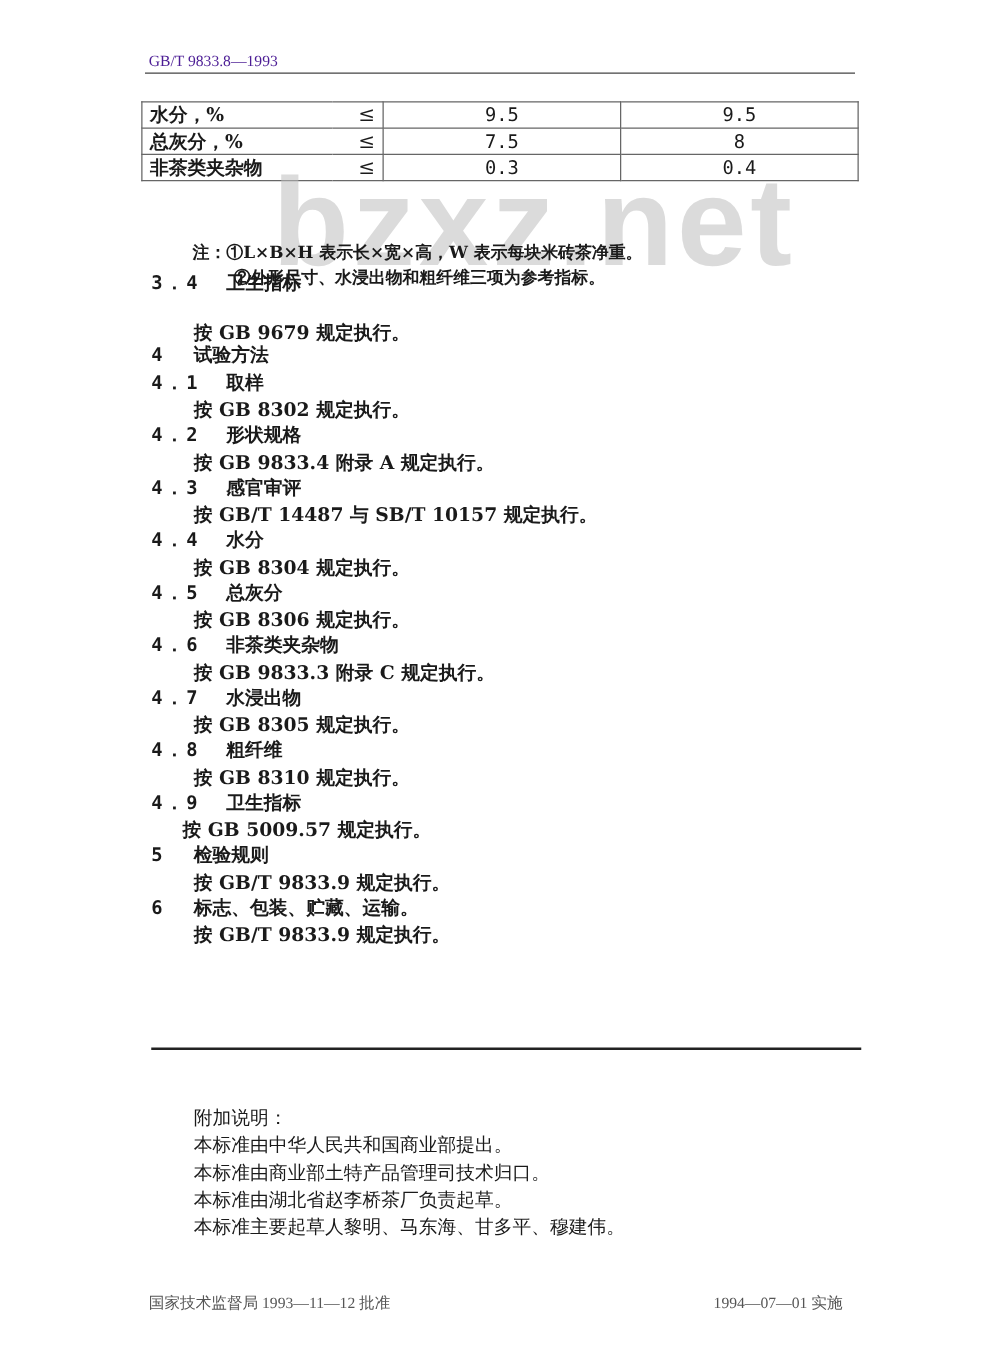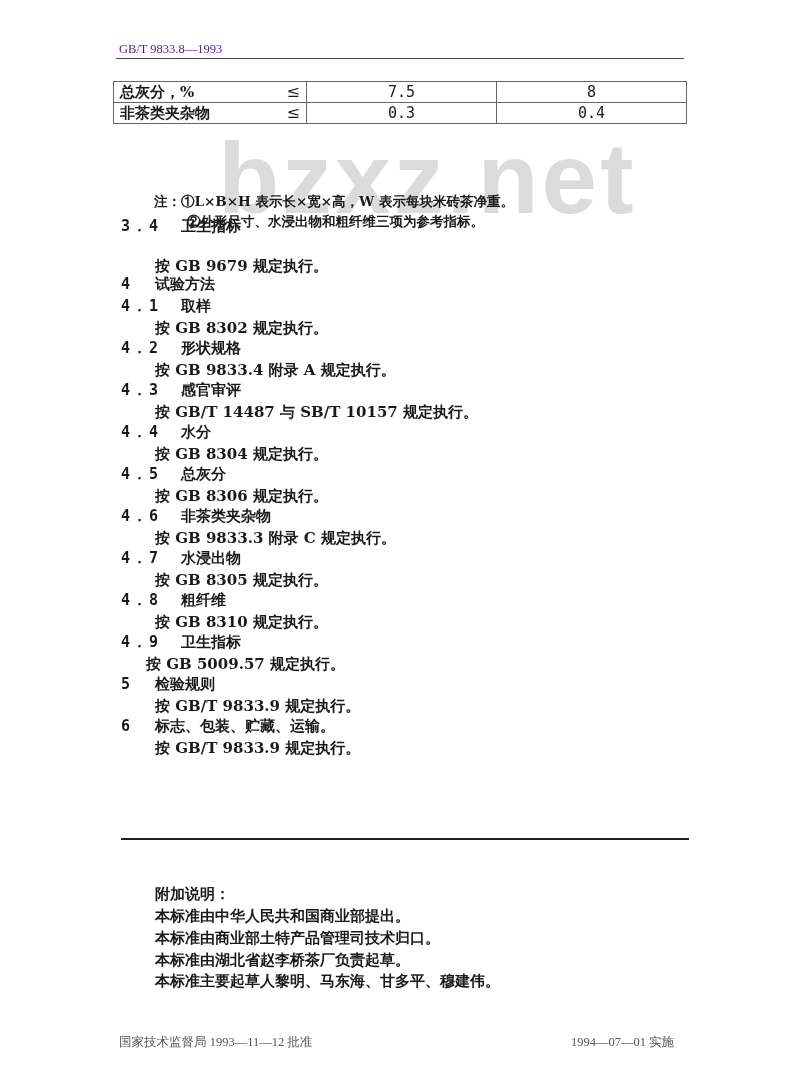--- a/index.html
+++ b/index.html
@@ -32,31 +32,37 @@
     position: absolute; left: 218px; top: 128px;
     font-family: "Liberation Sans", "DejaVu Sans", sans-serif;
     font-weight: bold; font-size: 100px; color: rgba(190,190,190,0.55);
     letter-spacing: 3px; pointer-events: none; line-height: 1;
   }
   .note { position: absolute; font-size: 13.5px; font-weight: bold; }
   .line { position: absolute; font-size: 15px; font-weight: bold; white-space: pre; }
   .sec-num { display: inline-block; width: 60px; font-family: "DejaVu Sans Mono", monospace; letter-spacing: 2px; }
   .sec-num.single { width: 34px; }
   .mid-rule { position: absolute; left: 121px; top: 838px; width: 568px; height: 2px; background: #222; }
-  .addl { position: absolute; left: 155px; font-size: 15px; font-weight: bold; }
+  .addl { position: absolute; left: 155px; font-size: 15px; font-weight: normal; }
   .footer { position: absolute; top: 1034px; font-family: "Liberation Serif", "DejaVu Serif", serif; font-size: 12.5px; color: #555; }
 </style>
 </head>
 <body>
 
 <div class="header-code">GB/T 9833.8—1993</div>
 <div class="header-rule"></div>
 
 <table class="spec">
   <tbody>
+    <tr>
+      <td class="name">水分，%</td>
+      <td class="op">≤</td>
+      <td class="v">9.5</td>
+      <td class="v">9.5</td>
+    </tr>
     <tr>
       <td class="name">总灰分，%</td>
       <td class="op">≤</td>
       <td class="v">7.5</td>
       <td class="v">8</td>
     </tr>
     <tr>
       <td class="name">非茶类夹杂物</td>
       <td class="op">≤</td>
       <td class="v">0.3</td>

